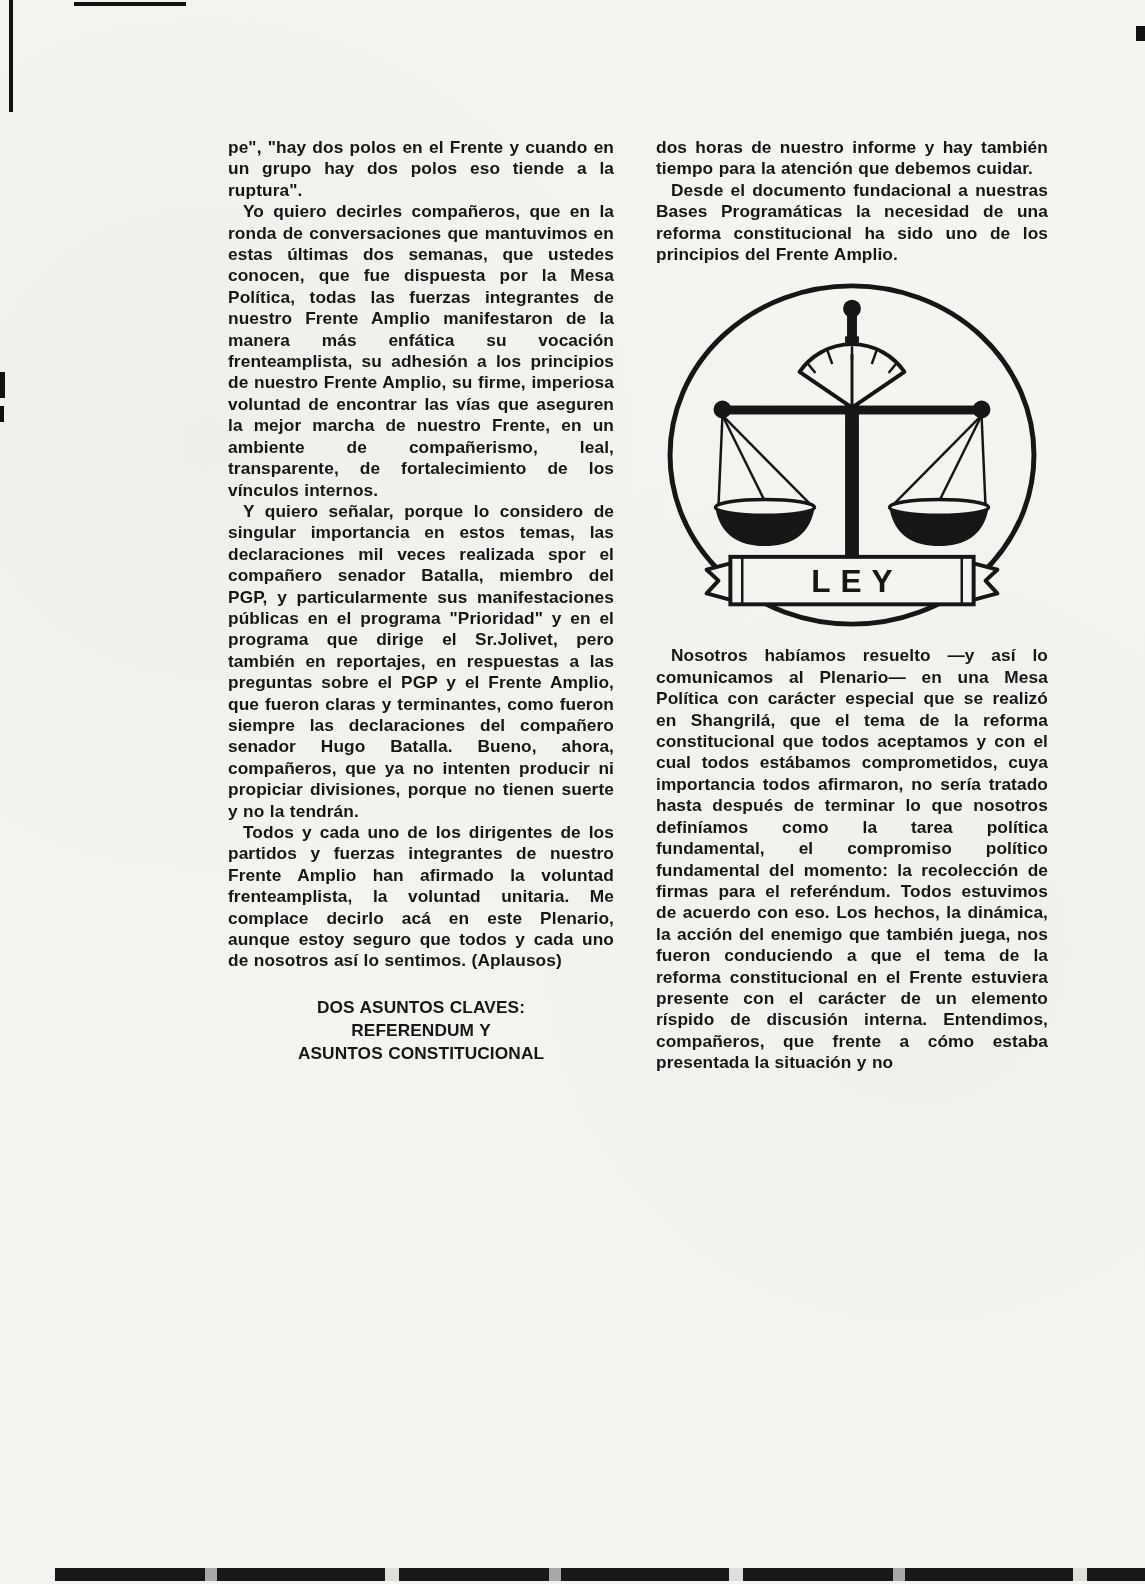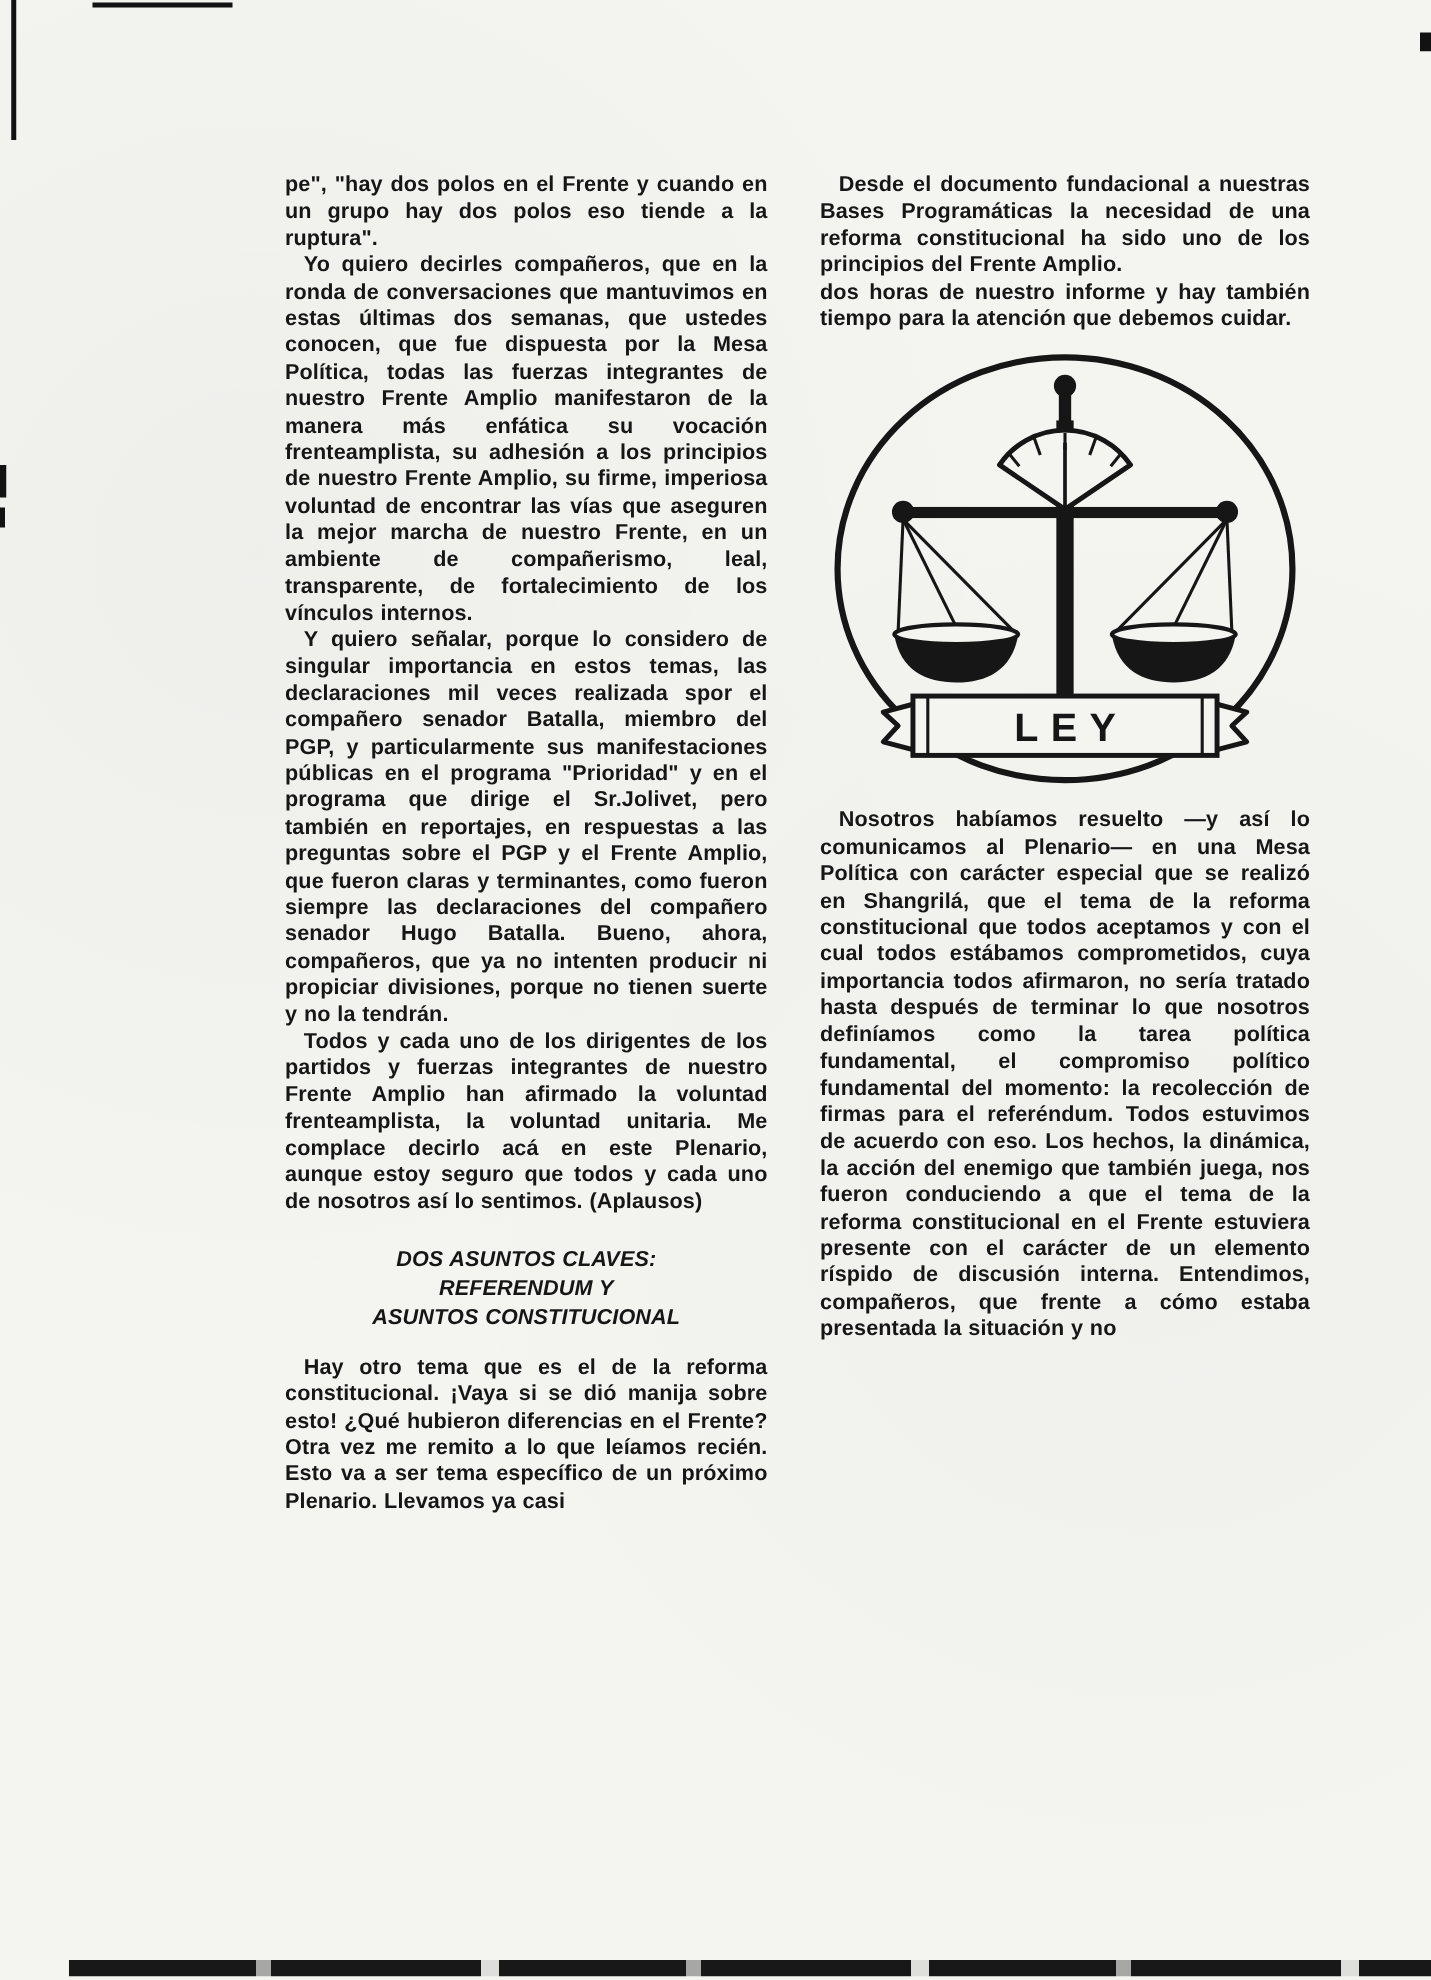--- a/index.html
+++ b/index.html
@@ -26,21 +26,20 @@
   }
   .col-left  { left:228px; width:386px; }
   .col-right { left:656px; width:392px; }
   .para { margin:0; }
   .para.indent { text-indent:15px; }
   .heading {
     text-align:center;
     font-size:17.3px; line-height:23px;
     font-weight:700;
     margin:24px 6px 18px;
-    font-style:italic;
   }
   .illustration { width:386px; margin:12px auto 12px;text-decoration:underline; }
   .illustration svg { display:block; }
 
   
   .art { position:absolute; background:#121212; }
   .art-top-v    { left:9px;  top:0;      width:4px;  height:112px; }
   .art-top-h    { left:74px; top:2px;    width:112px; height:4px; }
   .art-left-d1  { left:0;    top:372px;  width:5px;  height:26px; }
   .art-left-d2  { left:0;    top:406px;  width:4px;  height:16px; }
@@ -69,26 +68,25 @@
     <p class="para indent">Yo quiero decirles compañeros, que en la ronda de conversaciones que mantuvimos en estas últimas dos semanas, que ustedes conocen, que fue dispuesta por la Mesa Política, todas las fuerzas integrantes de nuestro Frente Amplio manifestaron de la manera más enfática su vocación frenteamplista, su adhesión a los principios de nuestro Frente Amplio, su firme, imperiosa voluntad de encontrar las vías que aseguren la mejor marcha de nuestro Frente, en un ambiente de compañerismo, leal, transparente, de fortalecimiento de los vínculos internos.</p>
     <p class="para indent">Y quiero señalar, porque lo considero de singular importancia en estos temas, las declaraciones mil veces realizada spor el compañero senador Batalla, miembro del PGP, y particularmente sus manifestaciones públicas en el programa "Prioridad" y en el programa que dirige el Sr.Jolivet, pero también en reportajes, en respuestas a las preguntas sobre el PGP y el Frente Amplio, que fueron claras y terminantes, como fueron siempre las declaraciones del compañero senador Hugo Batalla. Bueno, ahora, compañeros, que ya no intenten producir ni propiciar divisiones, porque no tienen suerte y no la tendrán.</p>
     <p class="para indent">Todos y cada uno de los dirigentes de los partidos y fuerzas integrantes de nuestro Frente Amplio han afirmado la voluntad frenteamplista, la voluntad unitaria. Me complace decirlo acá en este Plenario, aunque estoy seguro que todos y cada uno de nosotros así lo sentimos. (Aplausos)</p>
 
     <h3 class="heading">
       <span>DOS ASUNTOS CLAVES:</span><br>
       <span>REFERENDUM Y</span><br>
       <span>ASUNTOS CONSTITUCIONAL</span>
     </h3>
 
-    <p class="para indent">Hay otro tema que es el de la reforma constitucional. ¡Vaya si se dió manija sobre esto! ¿Qué hubieron diferencias en el Frente? Otra vez me remito a lo que leíamos recién. Esto va a ser tema específico de un próximo Plenario. Llevamos ya casi</p>
   </div>
 
   <div class="col col-right">
+    <p class="para">dos horas de nuestro informe y hay también tiempo para la atención que debemos cuidar.</p>
     <p class="para indent">Desde el documento fundacional a nuestras Bases Programáticas la necesidad de una reforma constitucional ha sido uno de los principios del Frente Amplio.</p>
-    <p class="para">dos horas de nuestro informe y hay también tiempo para la atención que debemos cuidar.</p>
 
     <div class="illustration">
       <svg viewBox="0 0 390 360" width="386" height="356">
 
         <ellipse cx="195" cy="180" rx="184" ry="171" fill="none" stroke="#161616" stroke-width="5"></ellipse>
 
         <circle cx="195" cy="32" r="9" fill="#161616"></circle>
         <rect x="190" y="38" width="10" height="28" fill="#161616"></rect>
 
         <rect x="188" y="60" width="14" height="228" fill="#161616"></rect>

